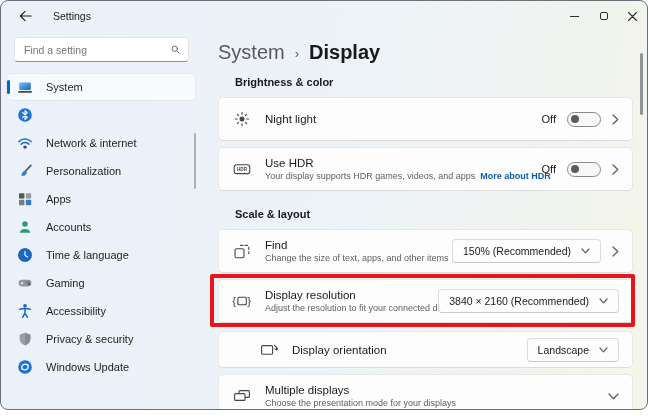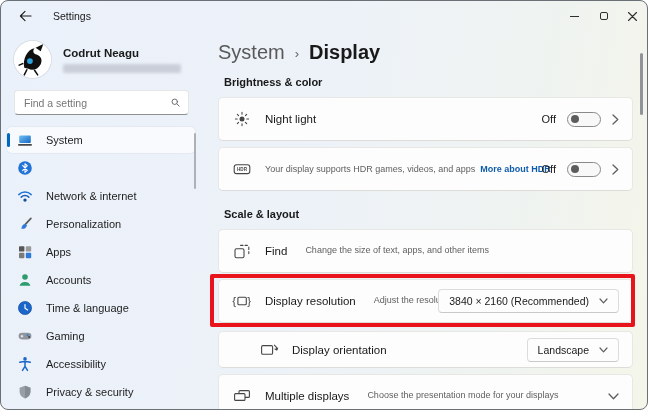--- a/index.html
+++ b/index.html
@@ -37,26 +37,26 @@
   .nav-item .pill { display:none; }
   .nav-item.active .pill { display:block; position:absolute; left:0; top:6px; width:3px; height:14px; border-radius:2px; background:#0067c0; }
   .nav-ic { width:16px; height:16px; flex:none; display:flex; }
   .nav-label { font-size:11px; color:#1d1d1d; white-space:nowrap; }
   .side-scroll { position:absolute; right:5px; top:102px; width:2.5px; height:56px; border-radius:2px; background:#aeb1b5; }
   
   .breadcrumb { display:flex; align-items:center; gap:10px; margin:4px 0 12px 0; }
   .bc-parent { font-size:20px; color:#595959; cursor:pointer; }
   .bc-sep { font-size:13px; color:#616161; padding-top:2px; }
   .bc-current { font-size:20px; font-weight:700; color:#191919; }
-  .section-h { font-size:11px; font-weight:700; color:#191919; margin:0 0 9px 6px; }
+  .section-h { font-size:11px; font-weight:700; color:#191919; margin:0 0 9px 17px; }
   .section-h.gap { margin-top:17px; }
   .card { position:relative; display:flex; align-items:center; min-height:44px; background:#fdfdfd; border:1px solid #e7e7e3; border-bottom-color:#dddcd8; border-radius:5px; padding:0 13px; margin-bottom:6px; cursor:pointer; }
   .card.short { min-height:37px; }
   .card-ic { width:20px; height:20px; flex:none; margin-right:13px; display:flex; }
-  .card-text { flex:1; min-width:0; display:flex; flex-direction:row; gap:18px; padding:7px 0; }
+  .card-text { flex:1; min-width:0; display:flex; flex-direction:column; gap:2px; padding:7px 0; }
   .card-title { font-size:11.5px; color:#191919; white-space:nowrap; }
   .card-sub { font-size:9px; color:#5f5f5f; white-space:nowrap; display:flex; gap:5px; }
   .card-link { color:#0f5cad; font-weight:700; cursor:pointer; }
   .card-right { display:flex; align-items:center; gap:11px; flex:none; margin-left:8px; }
   .off-label { font-size:11px; color:#1a1a1a; }
   .toggle { position:relative; width:34px; height:15px; border:1px solid #898989; border-radius:9px; background:rgba(0,0,0,.02); cursor:pointer; flex:none; }
   .knob { position:absolute; left:3px; top:2.5px; width:8px; height:8px; border-radius:50%; background:#5c5c5c; }
   .select { display:flex; align-items:center; gap:10px; background:#fdfdfd; border:1px solid #dcdcdc; border-bottom-color:#c9c9c9; border-radius:4px; padding:5px 10px; font-size:10.5px; color:#1a1a1a; white-space:nowrap; cursor:pointer; flex:none; }
   .red-ring { position:absolute; left:-9px; right:-3px; top:-6px; bottom:-5px; border:4px solid #e9131b; border-radius:2px; pointer-events:none; z-index:5; }
   .content-scroll { position:absolute; right:4px; top:22px; width:3px; height:62px; border-radius:2px; background:#8f9499; }
@@ -86,35 +86,20 @@
         <svg width="9" height="9" viewBox="0 0 9 9" stroke="#2f2f2f" stroke-width="1.1" stroke-linecap="round">
             <path d="M0.5 0.5 L8.5 8.5 M8.5 0.5 L0.5 8.5"></path>
           </svg>
       </div>
     </div>
   </div>
 
   <div class="body">
 
     <aside class="sidebar">
-      <div class="profile">
-        <div class="avatar">
-          <svg viewBox="0 0 36 36" width="37" height="37">
-            <circle cx="18" cy="18" r="18" fill="#ffffff"></circle>
-            <path d="M10 26 C8 18 13 8 20 7 c-2.4 3 -1 5.2 2 6.2 c4 1.4 6 5.3 4 9.3 c-2.4 4.8 -8 6.8 -12 4.5 z" fill="#101010"></path>
-            <path d="M21 6.5 l7.5 -3.5 -2.5 7 z" fill="#101010"></path>
-            <circle cx="15.5" cy="19.5" r="2.8" fill="#2ba3df"></circle>
-            <path d="M12.5 28 l-2.5 5 M20 28.5 l3 4.5 M8.5 22 l-3.5 1.5" stroke="#101010" stroke-width="1.5" stroke-linecap="round"></path>
-          </svg>
-        </div>
-        <div>
-          <div class="profile-name">Codrut Neagu</div>
-          <div class="email-blur"></div>
-        </div>
-      </div>
 
       <div class="search">
         <input type="text" placeholder="Find a setting" style="">
         <svg width="11" height="11" viewBox="0 0 12 12" fill="none" stroke="#5f5f5f" stroke-width="1.2" stroke-linecap="round">
           <circle cx="5" cy="5" r="3.6"></circle>
             <path d="M8 8 L11 11"></path>
         </svg>
       </div>
 
       <nav class="nav">
@@ -291,20 +276,21 @@
       </div>
 
       <div class="card">
         <span class="card-ic">
           <svg viewBox="0 0 20 20" width="20" height="20">
             <rect x="2.2" y="5.8" width="15.6" height="8.8" rx="2.4" fill="none" stroke="#464646" stroke-width="1.1"></rect>
             <text x="10" y="12.4" text-anchor="middle" font-size="4.6" font-weight="bold" fill="#464646">HDR</text>
           </svg>
         </span>
         <div class="card-text">
+          <span class="card-title">Use HDR</span>
           <span class="card-sub">
             <span>Your display supports HDR games, videos, and apps</span>
             <span class="card-link">More about HDR</span>
           </span>
         </div>
         <div class="card-right">
           <span class="off-label">Off</span>
           <span class="toggle">
               <span class="knob"></span>
             </span>
@@ -320,20 +306,31 @@
         <span class="card-ic">
           <svg viewBox="0 0 20 20" width="20" height="20" fill="none" stroke="#464646" stroke-width="1.1">
             <rect x="3" y="7.8" width="9" height="9" rx="1.5"></rect>
             <path d="M8.6 4.4 h6.6 a1.6 1.6 0 0 1 1.6 1.6 v6.6" stroke-dasharray="2.4 2.1" stroke-linecap="round"></path>
           </svg>
         </span>
         <div class="card-text">
           <span class="card-title">Find</span>
           <span class="card-sub">Change the size of text, apps, and other items</span>
         </div>
+        <div class="card-right">
+          <span class="select">
+            <span>150% (Recommended)</span>
+            <svg width="9" height="6" viewBox="0 0 9 6" fill="none" stroke="#5f5f5f" stroke-width="1.2" stroke-linecap="round" stroke-linejoin="round">
+                <path d="M1 1 L4.5 4.8 L8 1"></path>
+              </svg>
+          </span>
+          <svg width="7" height="11" viewBox="0 0 7 11" fill="none" stroke="#5f5f5f" stroke-width="1.3" stroke-linecap="round" stroke-linejoin="round">
+              <path d="M1 1 L5.8 5.5 L1 10"></path>
+            </svg>
+        </div>
       </div>
 
       <div class="card">
         <div class="red-ring"></div>
         <span class="card-ic">
           <svg viewBox="0 0 20 20" width="20" height="20">
             <rect x="5.9" y="6.2" width="8.4" height="7.6" rx="1" fill="none" stroke="#464646" stroke-width="1.1"></rect>
             <text x="0.2" y="13.9" font-size="11.5" fill="#464646">{</text>
             <text x="15.2" y="13.9" font-size="11.5" fill="#464646">}</text>
           </svg>

